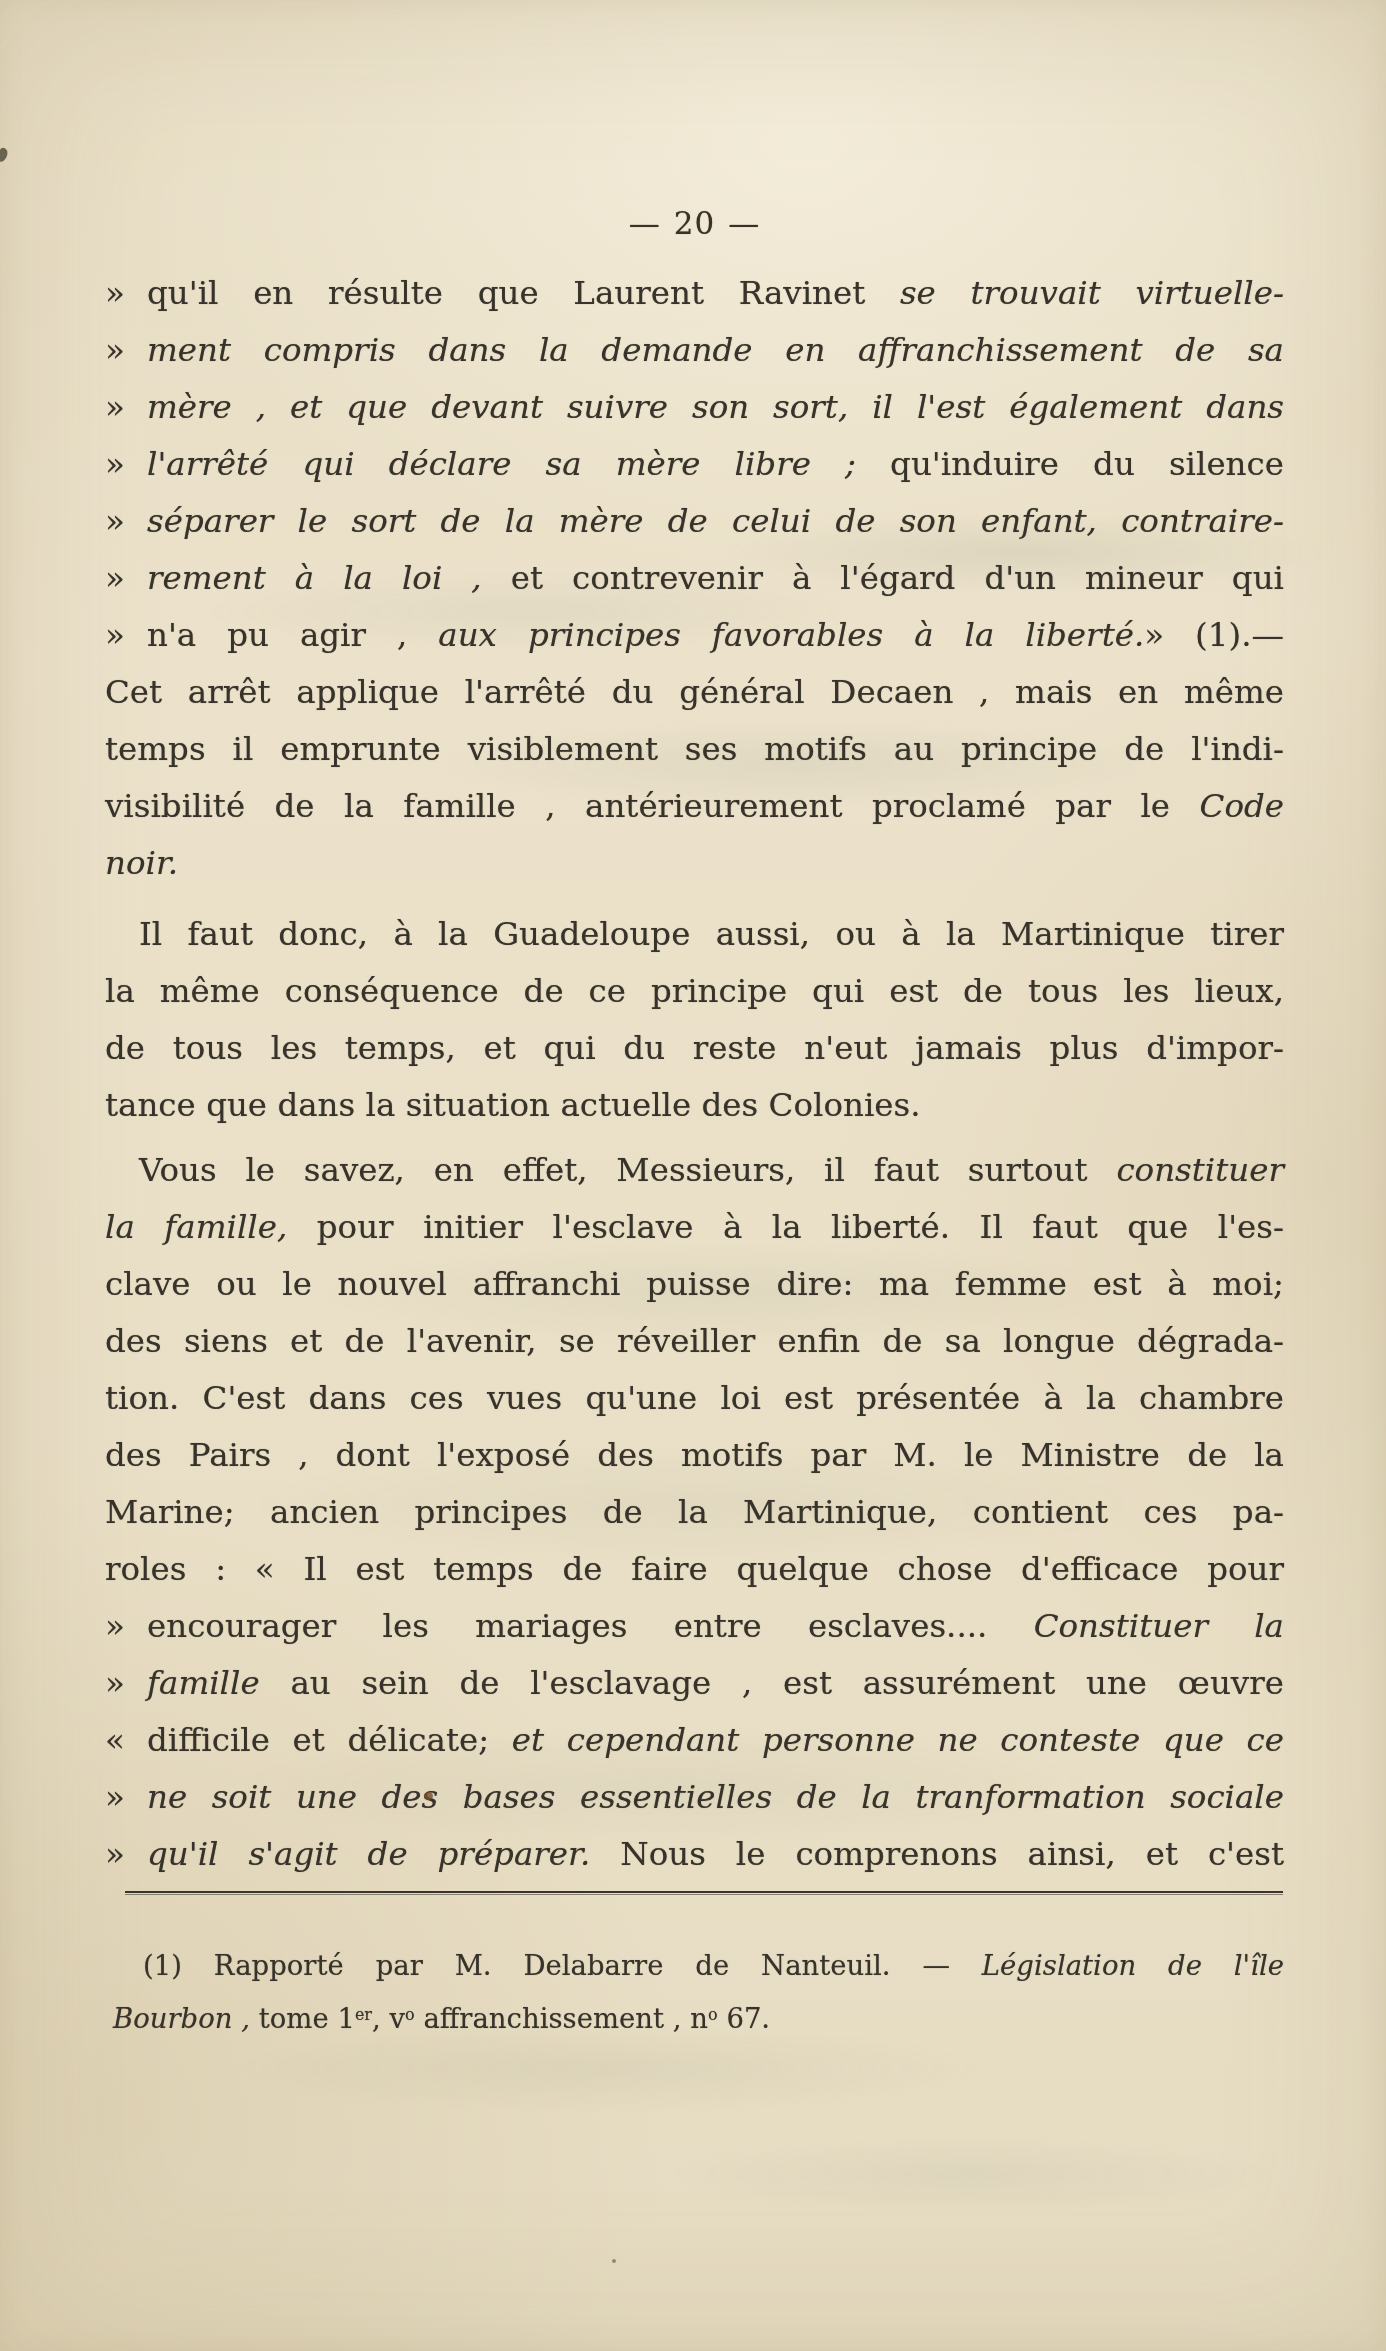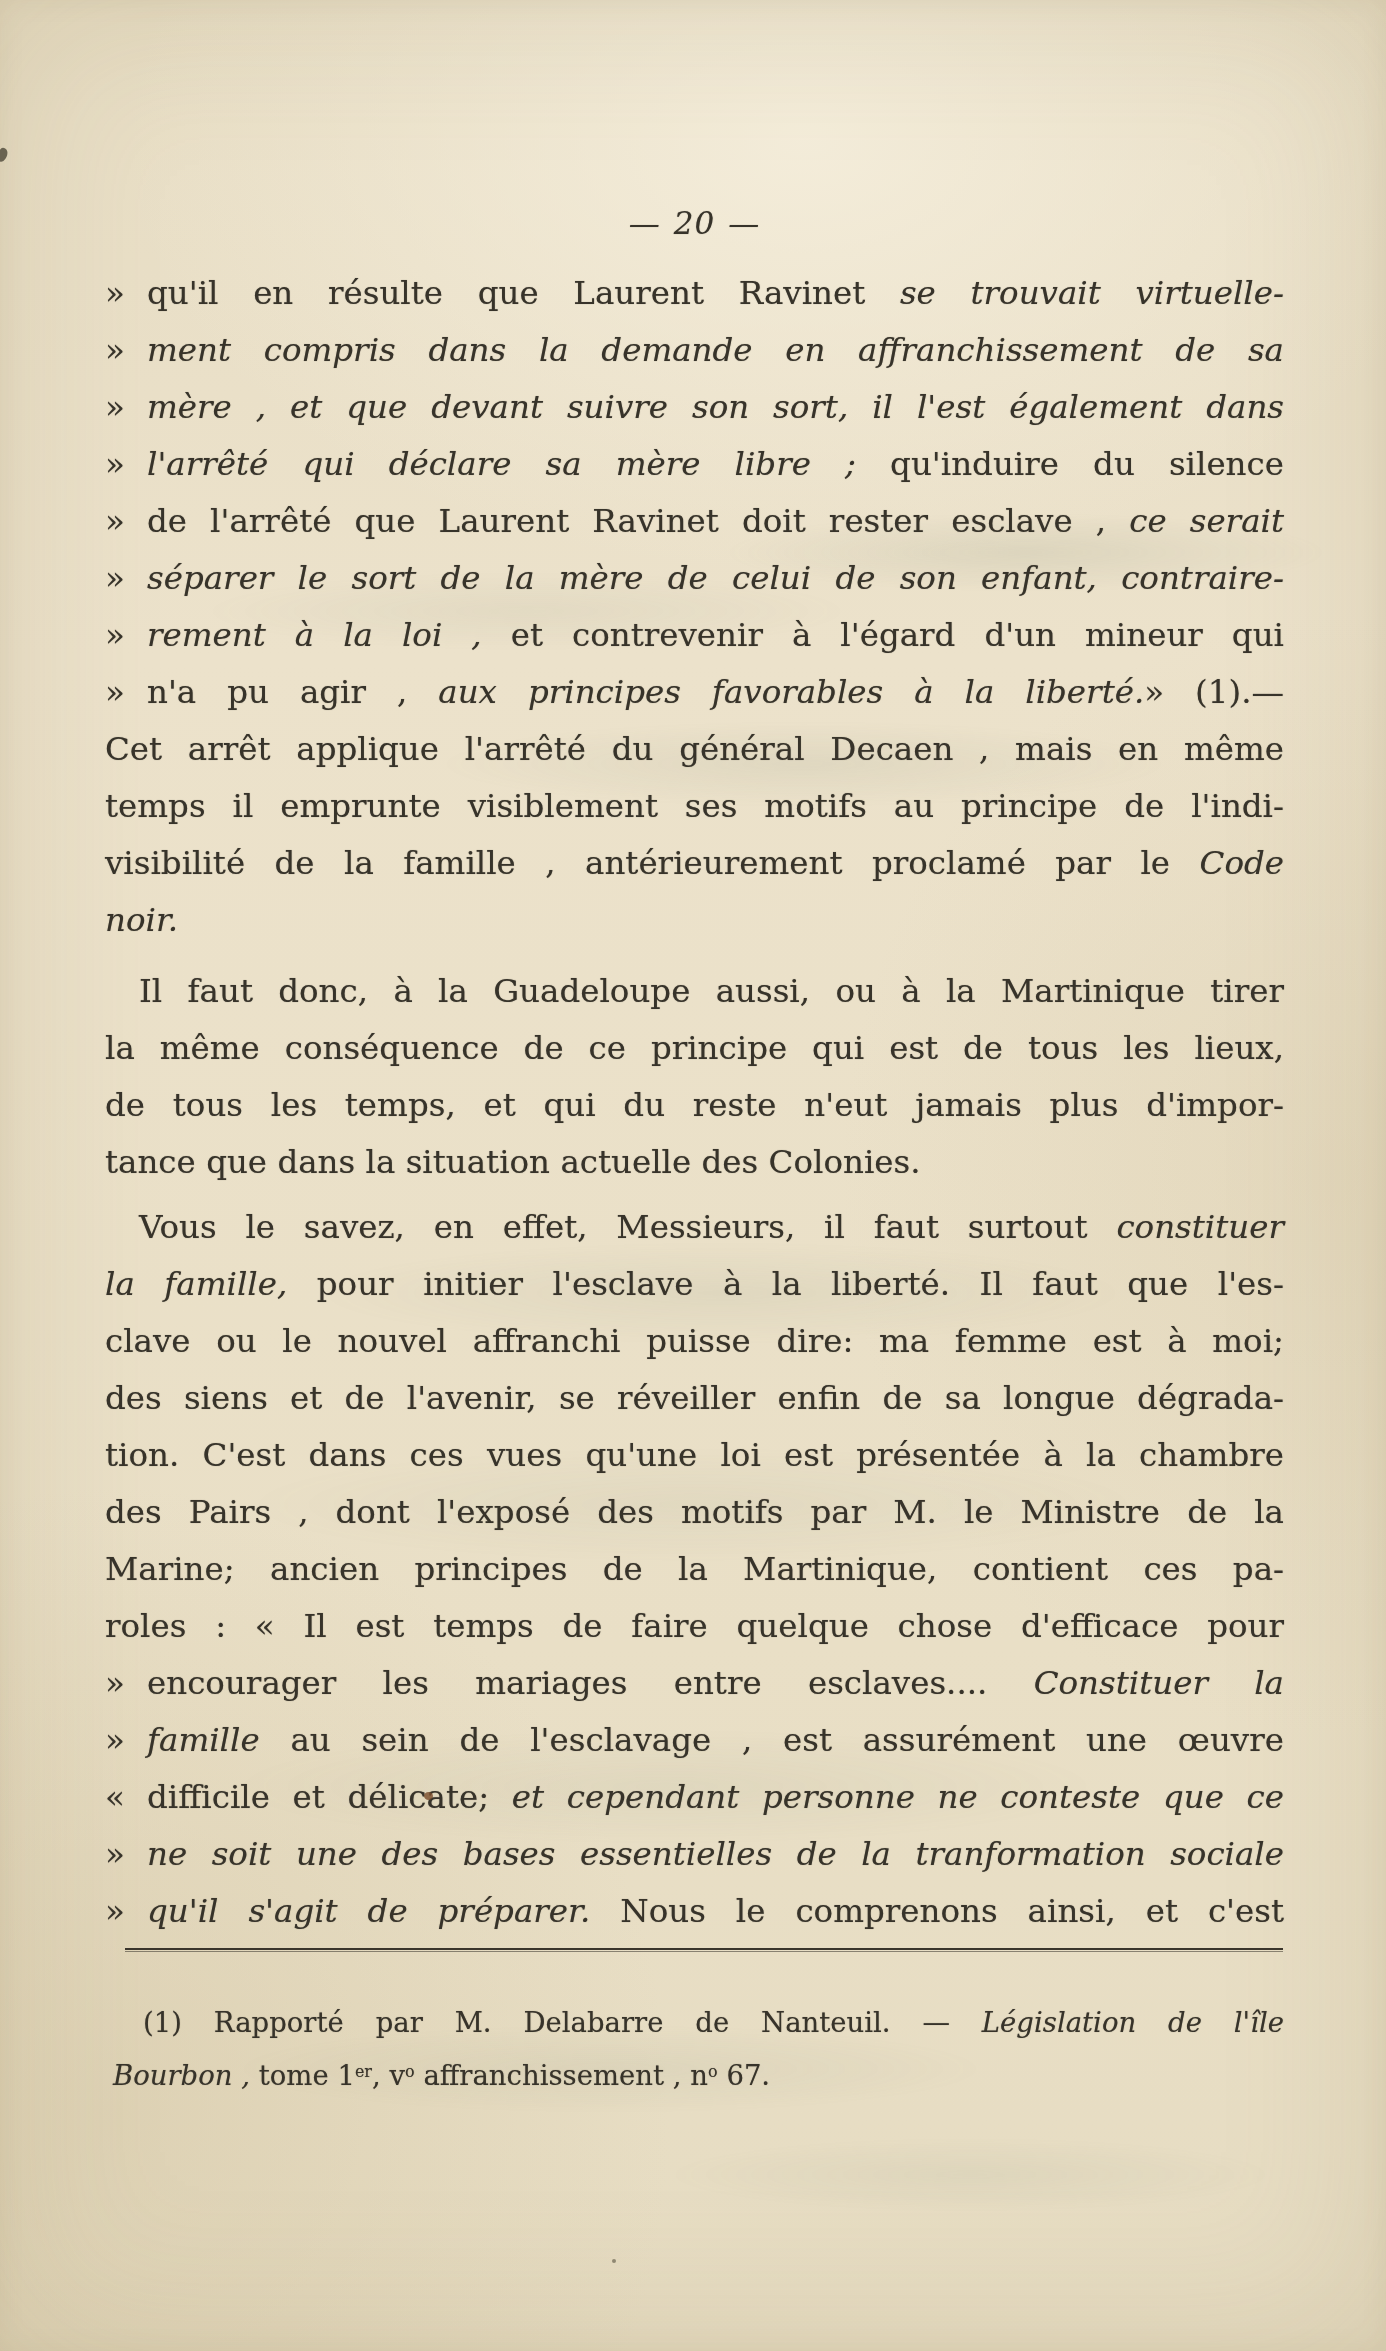--- a/index.html
+++ b/index.html
@@ -31,21 +31,20 @@
       radial-gradient(520px 60px at 44% 88%,  rgba(122,133,108,.09), transparent 72%),
       radial-gradient(420px 50px at 70% 92.5%,rgba(122,133,108,.08), transparent 72%);
     filter:blur(2px);
   }
   .page>*{position:relative;z-index:1;}
 
   .header{
     margin-top:203px;height:40px;line-height:40px;
     text-align:center;font-size:31px;letter-spacing:1px;
     text-shadow:0 0 1px rgba(55,51,42,.45);
-    font-style:italic;
   }
   .header .dash{margin:0 13px;}
 
   .body{margin-top:22px;}
   .block{margin:0;}
   .body .block:nth-child(3){margin-top:14px;}
   .body .block:nth-child(4){margin-top:8px;}
 
   .line{
     height:57px;line-height:57px;font-size:32.5px;
@@ -83,21 +82,20 @@
   <div class="header">
     <span class="dash">—</span><span class="pagenum">20</span><span class="dash">—</span>
   </div>
 
   <div class="body" id="text-body">
       <div class="block">
         <div class="line"><span class="marker">»</span><span>qu'il en résulte que Laurent Ravinet </span><em>se trouvait virtuelle-</em></div>
         <div class="line"><span class="marker">»</span><em>ment compris dans la demande en affranchissement de sa</em></div>
         <div class="line"><span class="marker">»</span><em>mère , et que devant suivre son sort, il l'est également dans</em></div>
         <div class="line"><span class="marker">»</span><em>l'arrêté qui déclare sa mère libre ; </em><span>qu'induire du silence</span></div>
-        <div class="line"><span class="marker">»</span><span>de l'arrêté que Laurent Ravinet doit rester esclave , </span><em>ce serait</em></div>
         <div class="line"><span class="marker">»</span><em>séparer le sort de la mère de celui de son enfant, contraire-</em></div>
         <div class="line"><span class="marker">»</span><em>rement à la loi , </em><span>et contrevenir à l'égard d'un mineur qui</span></div>
         <div class="line"><span class="marker">»</span><span>n'a pu agir , </span><em>aux principes favorables à la liberté.</em><span>» (1).—</span></div>
       </div>
       <div class="block">
         <div class="line"><span>Cet arrêt applique l'arrêté du général Decaen , mais en même</span></div>
         <div class="line"><span>temps il emprunte visiblement ses motifs au principe de l'indi-</span></div>
         <div class="line"><span>visibilité de la famille , antérieurement proclamé par le </span><em>Code</em></div>
         <div class="line short"><em>noir.</em></div>
       </div>

